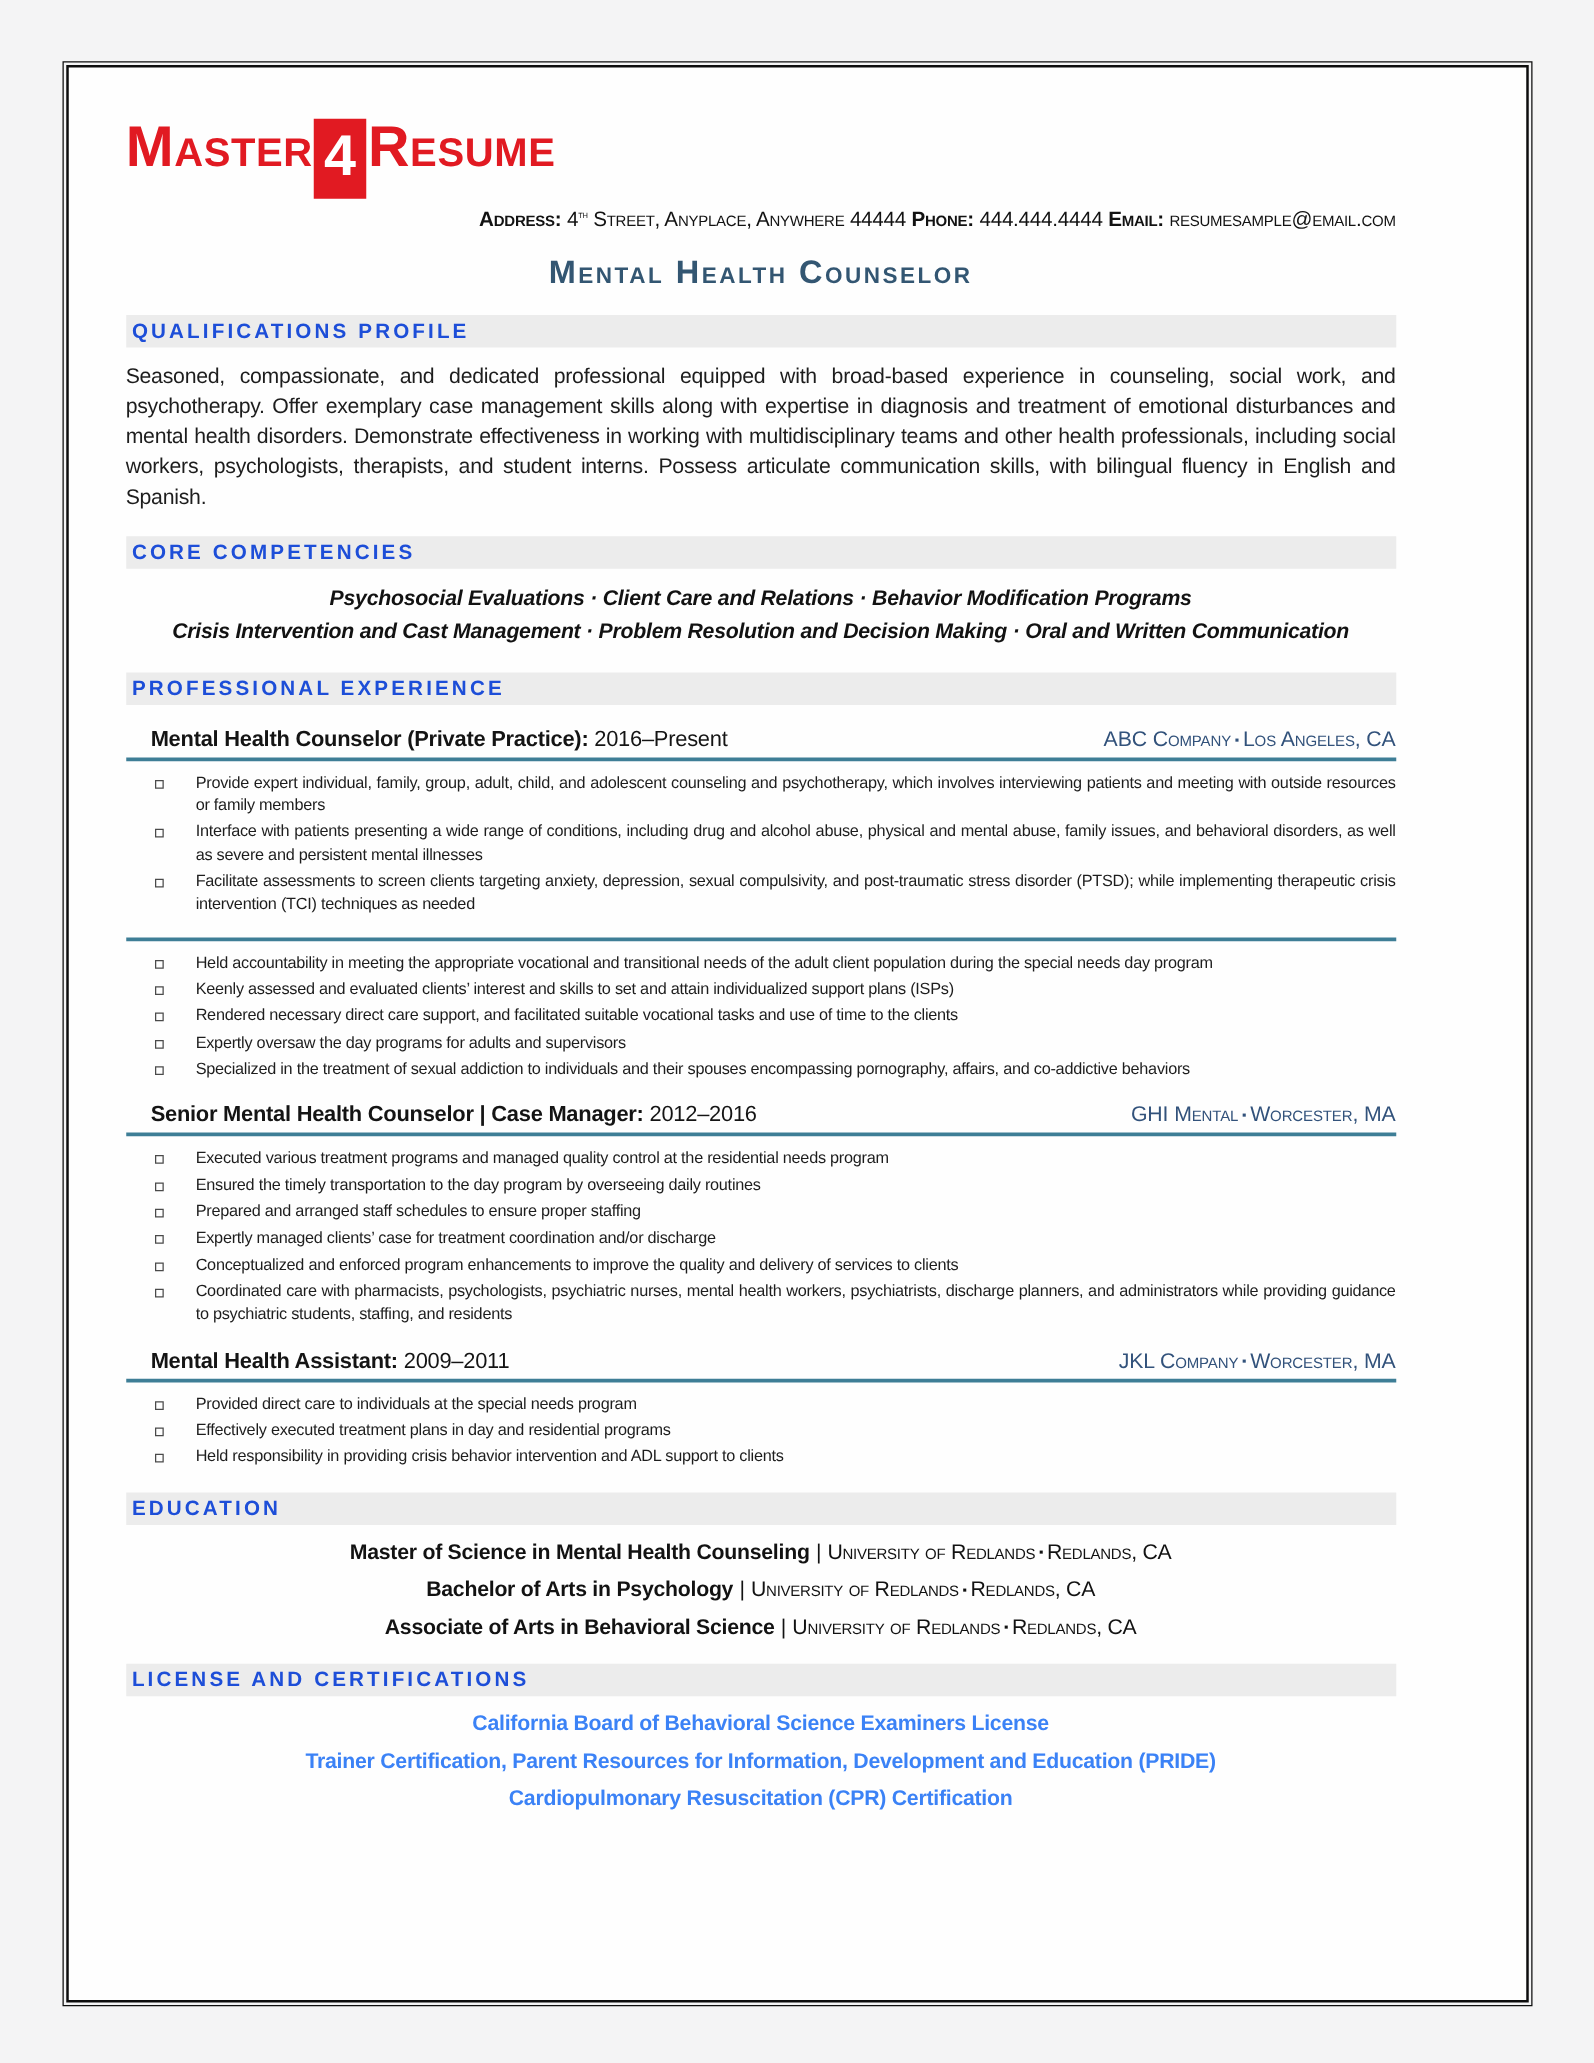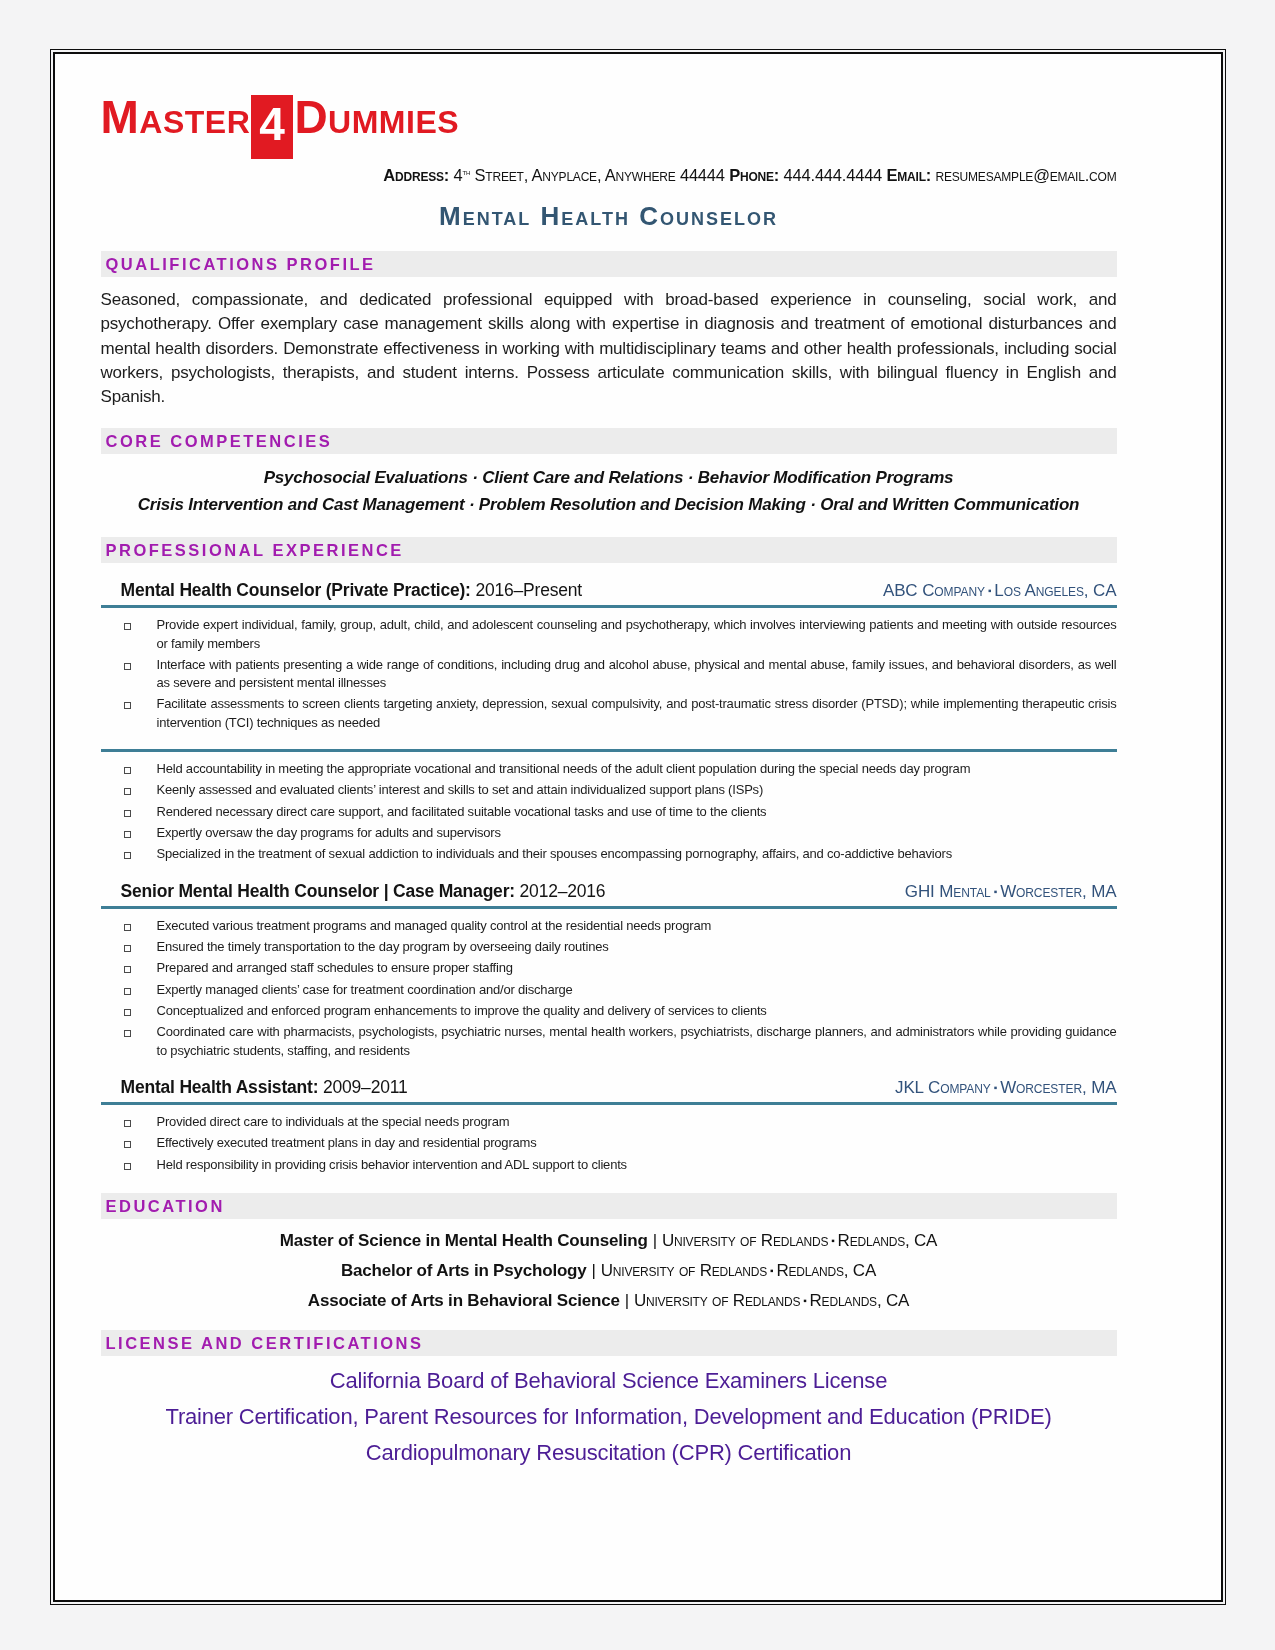--- a/index.html
+++ b/index.html
@@ -10,21 +10,21 @@
     padding:26px 104px 70px 46px; box-sizing:content-box;
   }
   
   .logo { font-weight:bold; font-variant:small-caps; color:#e11a22; font-size:46px; line-height:1; letter-spacing:0.5px; margin-top:8px; }
   .logo-4 { display:inline-block; background:#e11a22; color:#fff; padding:6px 8px 12px; position:relative; top:7px; margin:0 1px; font-variant:normal; }
   .contact { text-align:right; font-variant:small-caps; font-size:16.5px; color:#121212; margin-top:14px; letter-spacing:-0.2px; }
   .contact b { font-weight:bold; }
   .contact sup { font-size:9px; }
   .doc-title { text-align:center; color:#335672; font-variant:small-caps; font-weight:bold; letter-spacing:2px; font-size:26px; margin:16px 0 0 0; }
   
-  .section-bar { background:#ececec; color:#a21caf; font-weight:bold; text-transform:uppercase; letter-spacing:2.5px; font-size:16.5px; padding:4px 10px 3px 5px; margin-top:19px; }
+  .section-bar { background:#ececec; color:#1d4ed8; font-weight:bold; text-transform:uppercase; letter-spacing:2.5px; font-size:16.5px; padding:4px 10px 3px 5px; margin-top:19px; }
   
   .qual-text { text-align:justify; font-size:17px; line-height:1.43; color:#1d1d1d; margin:11px 0 0 0; letter-spacing:-0.2px; }
   
   .comp-wrap { margin-top:11px; }
   .comp-line { text-align:center; font-weight:bold; font-style:italic; font-size:17px; line-height:1.55; color:#121212; letter-spacing:-0.2px; }
   
   .job { margin-top:17px; }
   .job-head { display:flex; justify-content:space-between; align-items:baseline; padding-left:20px; }
   .job-title-left { font-size:17.5px; color:#141414; letter-spacing:-0.2px; }
   .job-title-left b { font-weight:bold; }
@@ -32,30 +32,30 @@
   .sep-square { font-size:10px; vertical-align:2px; margin:0 3px; }
   .job-rule { height:3px; background:#3e7e96; margin-top:4px; }
   ul.bullets { list-style:none; margin:8px 0 0 0; padding:0; }
   ul.bullets li { position:relative; padding-left:56px; text-align:justify; font-size:13px; line-height:1.41; color:#1d1d1d; margin-bottom:3px; letter-spacing:-0.2px; }
   .blt { position:absolute; left:23px; top:7px; width:5px; height:5px; border:1.5px solid #4a4a4a; background:transparent; }
   
   .edu-line { text-align:center; font-size:17px; margin-top:10px; color:#121212; letter-spacing:-0.2px; }
   .edu-degree { font-weight:bold; }
   .edu-pipe { margin:0 5px; font-weight:normal; }
   .edu-school, .edu-loc { font-variant:small-caps; }
-  .center-bold { text-align:center; font-weight:normal; font-size:22px; margin-top:10px; color:#4c1d95; letter-spacing:-0.2px; }
+  .center-bold { text-align:center; font-weight:bold; font-size:17px; margin-top:10px; color:#3b82f6; letter-spacing:-0.2px; }
   .stack { margin-top:12px; }
 </style>
 </head>
 <body>
 
 <div class="sheet">
 
   <header>
-    <div class="logo"><span>Master</span><span class="logo-4">4</span><span>Dummies</span></div>
+    <div class="logo"><span>Master</span><span class="logo-4">4</span><span>Resume</span></div>
 
     <div class="contact">
       <b>Address:</b>
       <span>4</span><sup>th</sup>
       <span>Street, Anyplace, Anywhere 44444</span>
       <b>Phone:</b>
       <span>444.444.4444</span>
       <b>Email:</b>
       <span>resumesample@email.com</span>
     </div>

